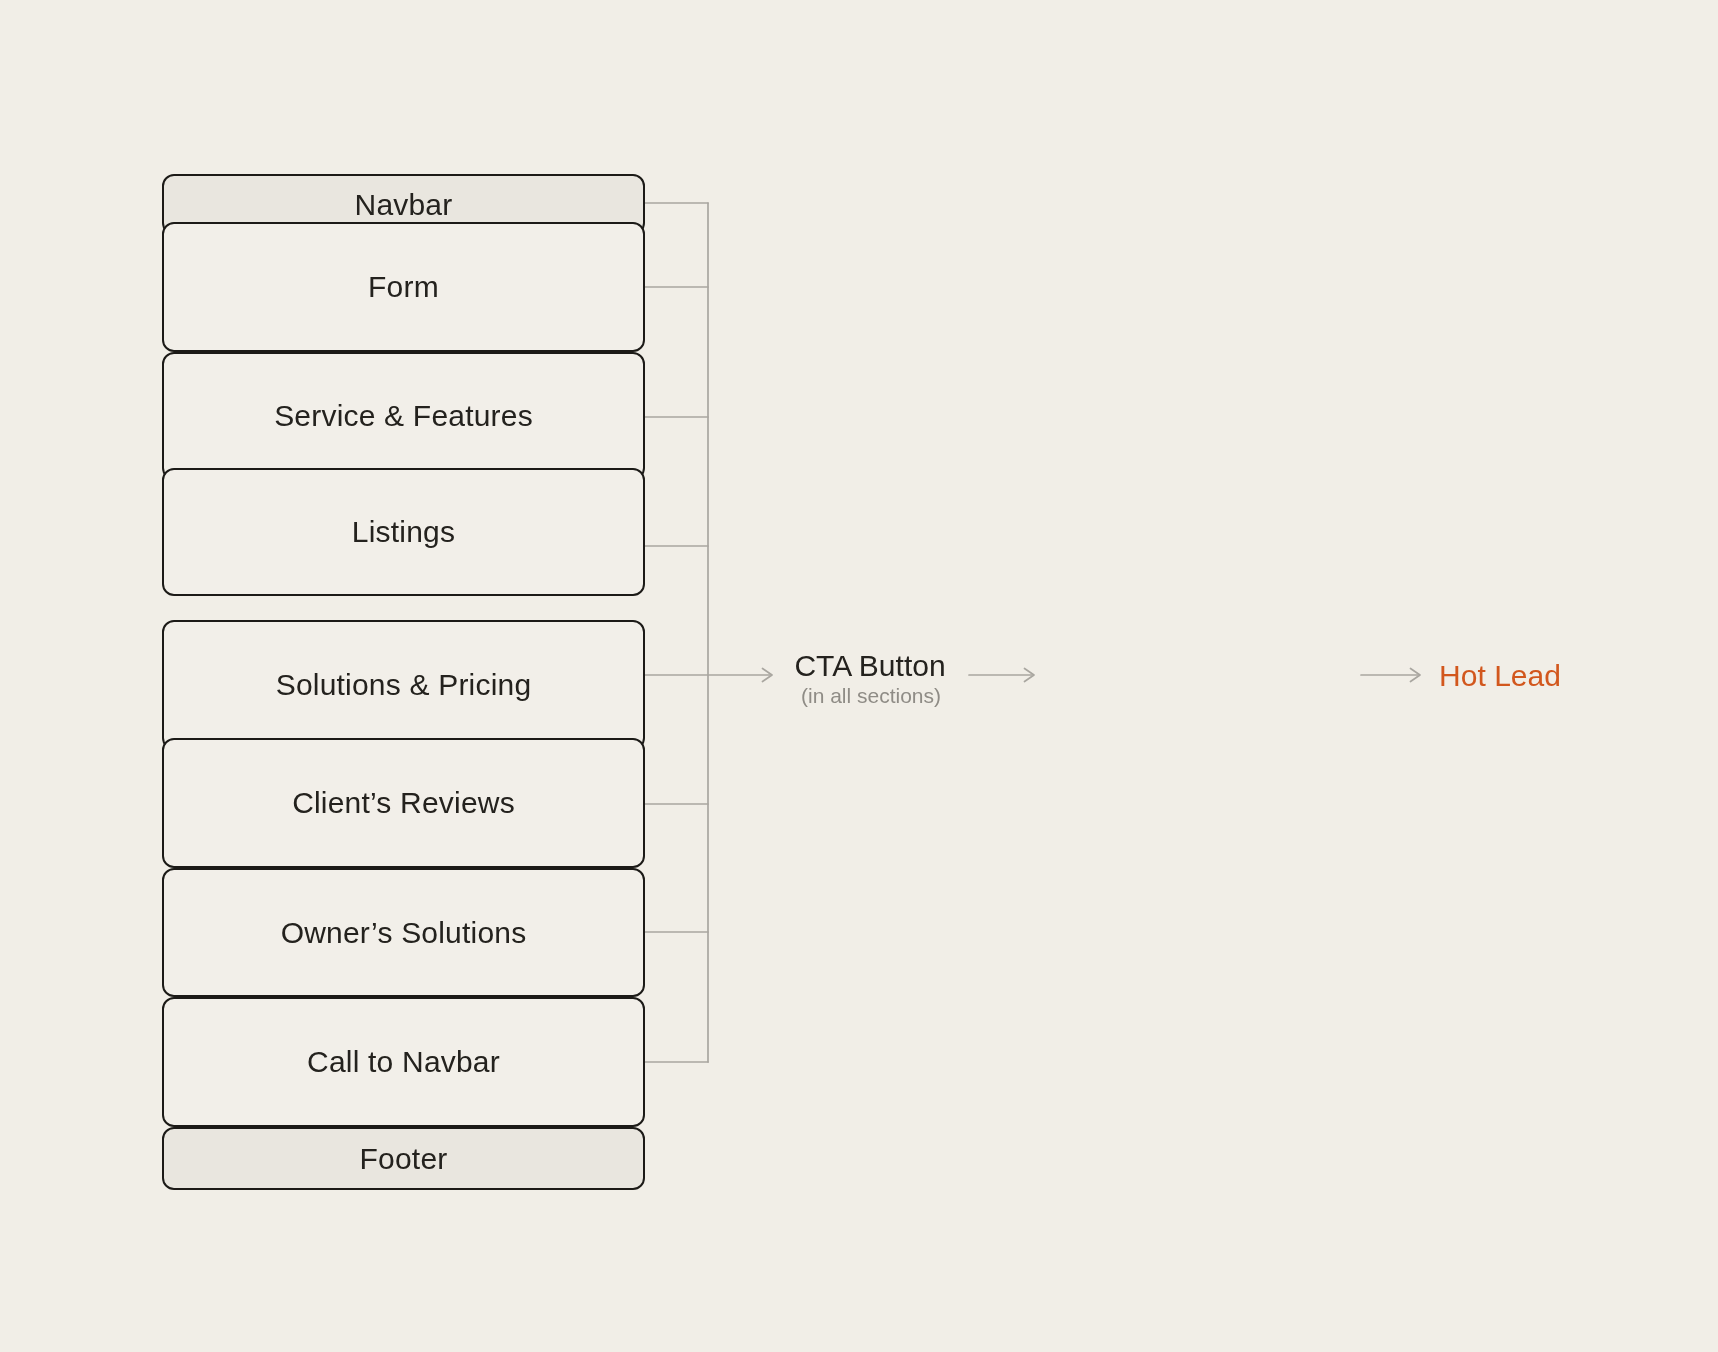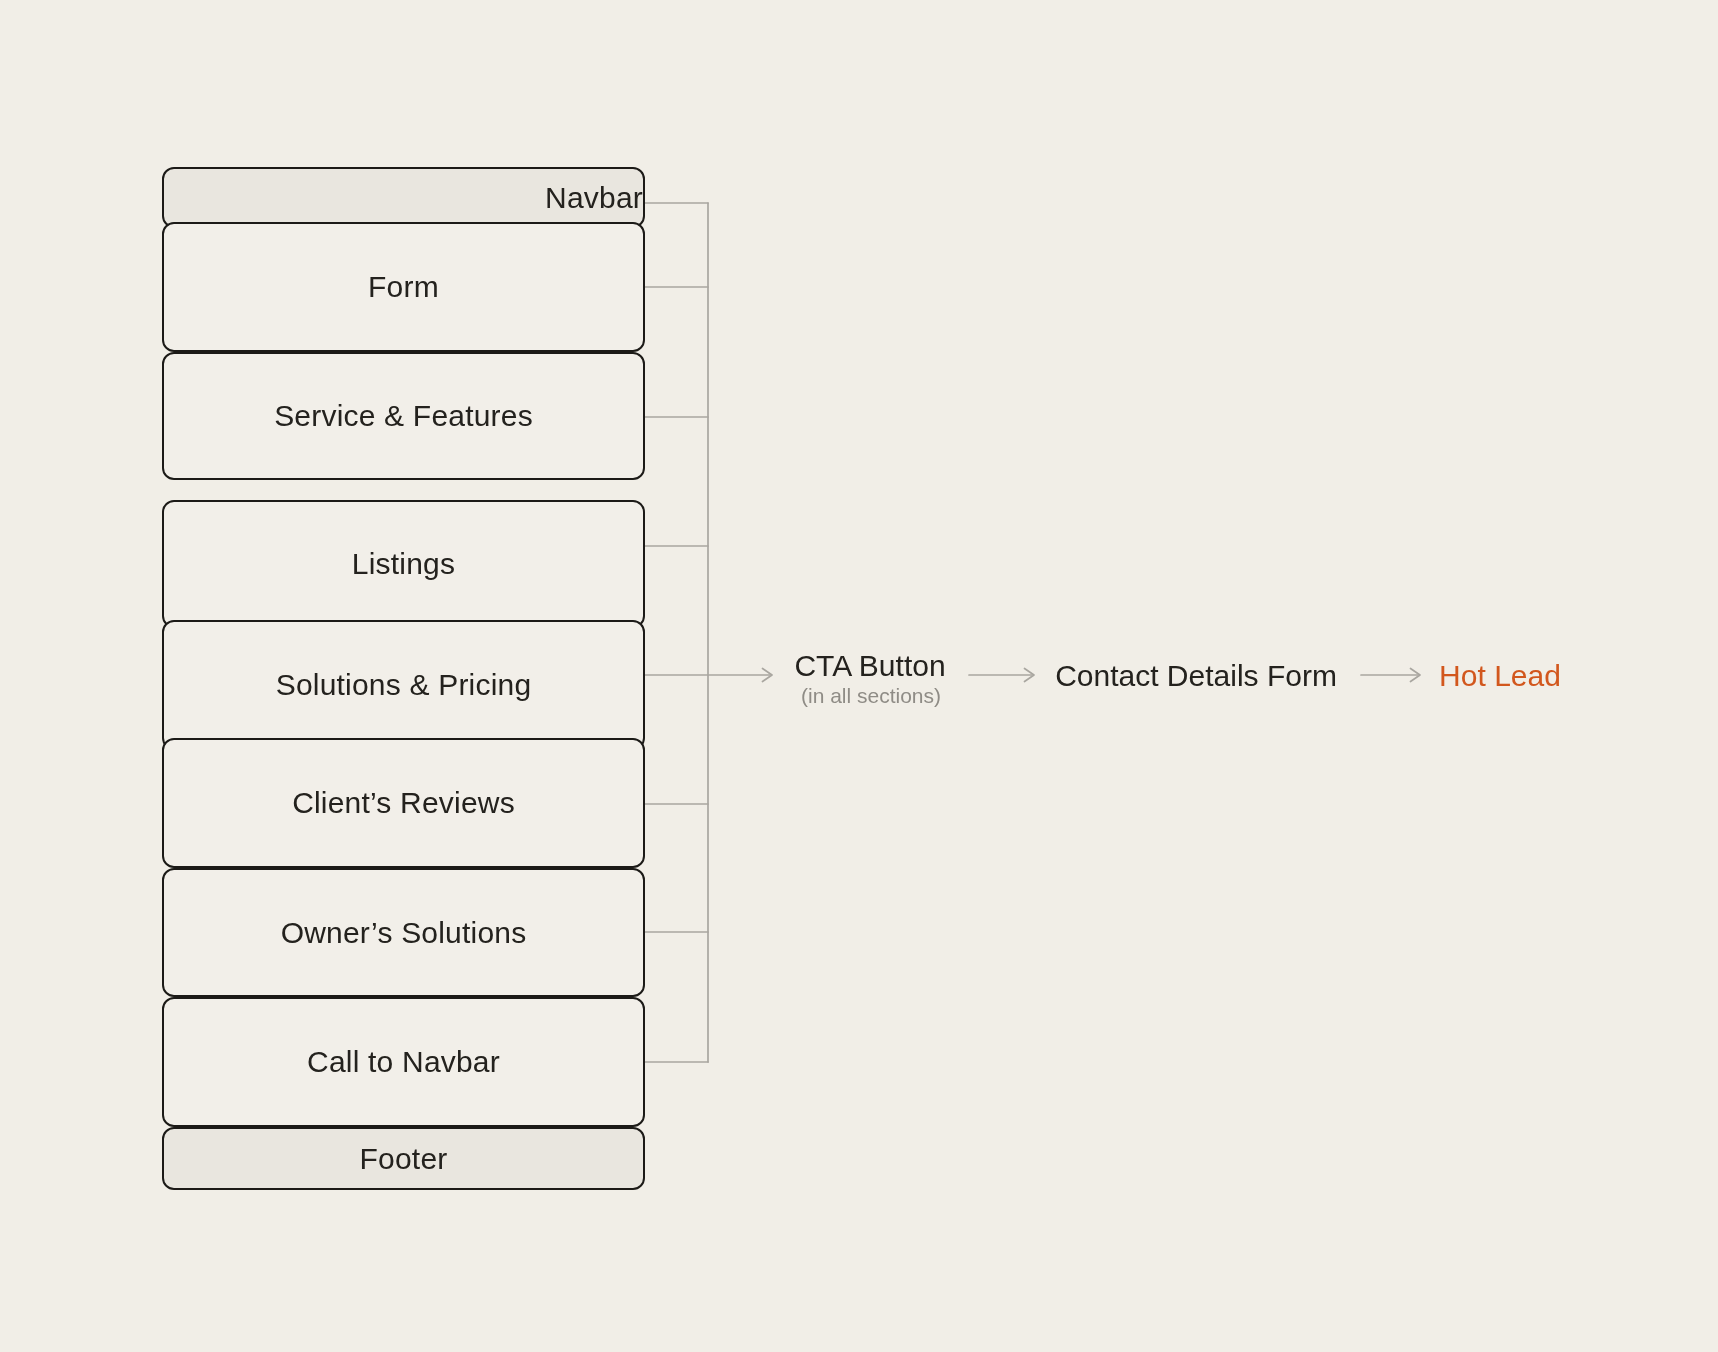--- a/index.html
+++ b/index.html
@@ -79,30 +79,30 @@
       <path d="M1024.5 668.5 L1034 675 L1024.5 681.5"></path>
     </g>
 
     <g>
       <path d="M1361 675 H1418"></path>
       <path d="M1410.5 668.5 L1420 675 L1410.5 681.5"></path>
     </g>
   </svg>
 
   <div class="stack">
-      <div class="box bar" style="top: 167px; height: 61px; justify-content: flex-end;">
+      <div class="box bar" style="top: 174px; height: 61px;">
         <span class="box-label">Navbar</span>
       </div>
       <div class="box section" style="top: 222px; height: 130px;">
         <span class="box-label">Form</span>
       </div>
       <div class="box section" style="top: 352px; height: 128px;">
         <span class="box-label">Service &amp; Features</span>
       </div>
-      <div class="box section" style="top: 500px; height: 128px;">
+      <div class="box section" style="top: 468px; height: 128px;">
         <span class="box-label">Listings</span>
       </div>
       <div class="box section" style="top: 620px; height: 130px; align-items: center;">
         <span class="box-label">Solutions &amp; Pricing</span>
       </div>
       <div class="box section" style="top: 738px; height: 130px; text-align: right;">
         <span class="box-label">Client’s Reviews</span>
       </div>
       <div class="box section" style="top: 868px; height: 129px;">
         <span class="box-label">Owner’s Solutions</span>
@@ -110,16 +110,15 @@
       <div class="box section" style="top: 997px; height: 130px;">
         <span class="box-label">Call to Navbar</span>
       </div>
       <div class="box bar" style="top: 1127px; height: 63px;">
         <span class="box-label">Footer</span>
       </div>
     </div>
 
   <div class="flow-label" style="left:870px;top:666px;">CTA Button</div>
   <div class="flow-note" style="left:871px;top:696px;text-align:right;">(in all sections)</div>
-  <div class="flow-label" style="left:1196px;top:676px;">Contact Details Form</div>
   <div class="flow-label hot" style="left:1500px;top:676px;">Hot Lead</div>
 
 </div>
 
 </body></html>

